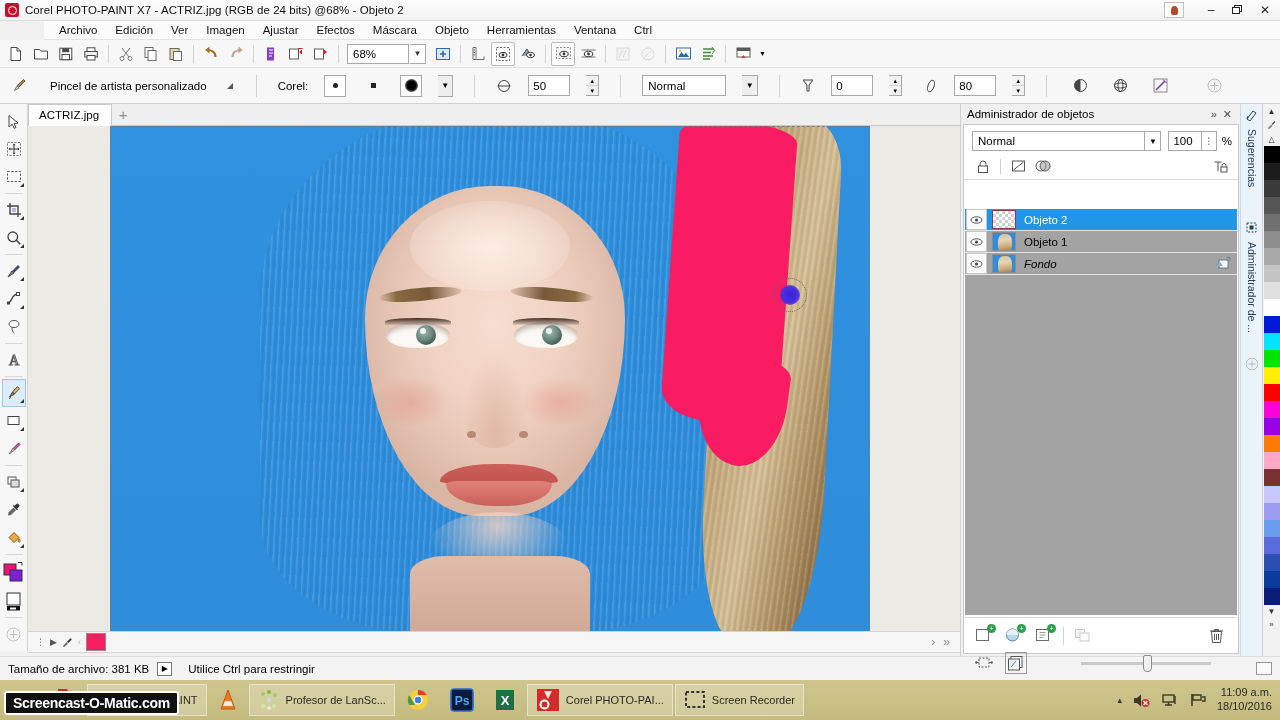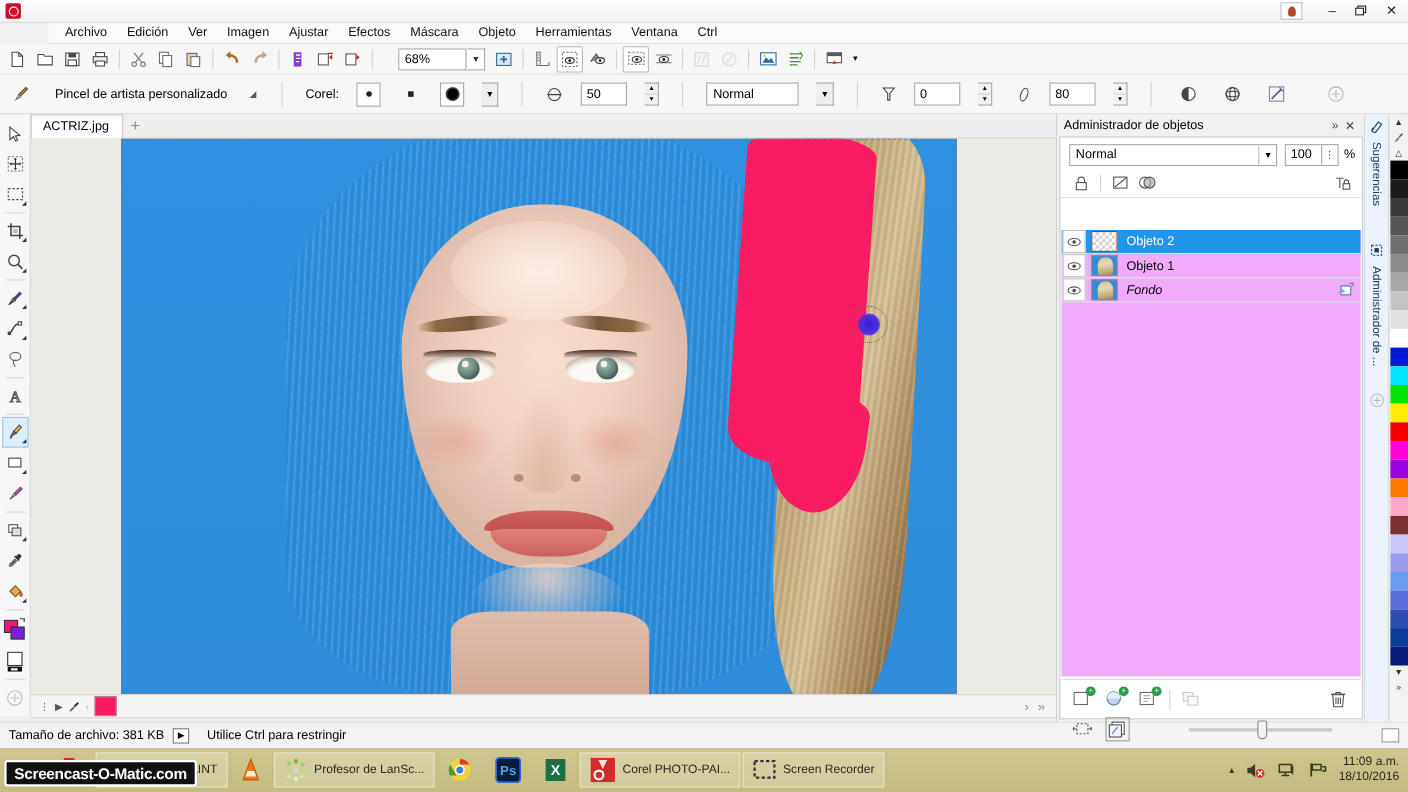--- a/index.html
+++ b/index.html
@@ -56,21 +56,21 @@
   }
   .tbtn{
     width:24px;height:24px;display:flex;align-items:center;justify-content:center;
     position:relative;border:1px solid transparent;border-radius:2px;
   }
   .tbtn.framed{border:1px solid #b9b9b9;background:#fff;}
   .tbtn.dis{opacity:.32;}
   .tsep{width:1px;height:18px;background:#d2d2d2;margin:0 4px;}
   .zoombox{
     width:62px;height:20px;border:1px solid #a8a8a8;background:#fff;
-    display:flex;align-items:center;font-size:11.5px;padding-left:5px;margin-left:18px;
+    display:flex;align-items:center;font-size:11.5px;padding-left:5px;margin-left:3px;
   }
   .zoomarrow{
     width:16px;height:20px;border:1px solid #a8a8a8;border-left:none;background:#fff;
     display:flex;align-items:center;justify-content:center;font-size:8px;color:#333;
   }
 
   
   .toolbar2{
     position:absolute;left:0;top:68px;width:1280px;height:36px;
     background:#f7f7f7;border-bottom:1px solid #d2d2d2;
@@ -345,21 +345,21 @@
     border-bottom:1px solid #dcdcdc;
   }
   .lockbtn{
     width:22px;height:20px;display:flex;align-items:center;justify-content:center;
     border:1px solid transparent;
   }
   .lockdiv{width:1px;height:15px;background:#cfcfcf;margin:0 3px;}
 
   .layerlist{
     position:absolute;left:1px;top:84px;width:272px;height:406px;
-    background:#f0abfc;overflow:hidden;
+    background:#a3a3a3;overflow:hidden;
   }
   .layerrow{
     height:22px;display:flex;align-items:center;border-bottom:1px solid #e2e2e2;
   }
   .layerrow.sel{background:#2196e8;color:#fff;}
   .eyecell{
     width:21px;height:21px;border:1px solid #c6c6c6;background:#fbfbfb;
     display:flex;align-items:center;justify-content:center;margin-left:1px;flex:none;
   }
   .lthumb{width:24px;height:19px;margin-left:5px;flex:none;border:1px solid #8e8e8e;overflow:hidden;position:relative;}
@@ -449,20 +449,21 @@
   }
   svg{display:block;}
 </style>
 </head>
 <body>
 
 <div id="app">
 
   <div class="titlebar">
     <div class="title-app-icon"></div>
+    <div class="title-text">Corel PHOTO-PAINT X7 - ACTRIZ.jpg (RGB de 24 bits) @68% - Objeto 2</div>
     <div class="title-right">
       <div class="tb-user"></div>
       <div class="winbtn">–</div>
       <div class="winbtn">
         <svg width="12" height="12" viewBox="0 0 12 12">
             <rect x="3.5" y="1.5" width="7" height="6" fill="none" stroke="#222"></rect>
             <rect x="1.5" y="3.5" width="7" height="6" fill="#fff" stroke="#222"></rect>
           </svg>
       </div>
       <div class="winbtn close">✕</div>

